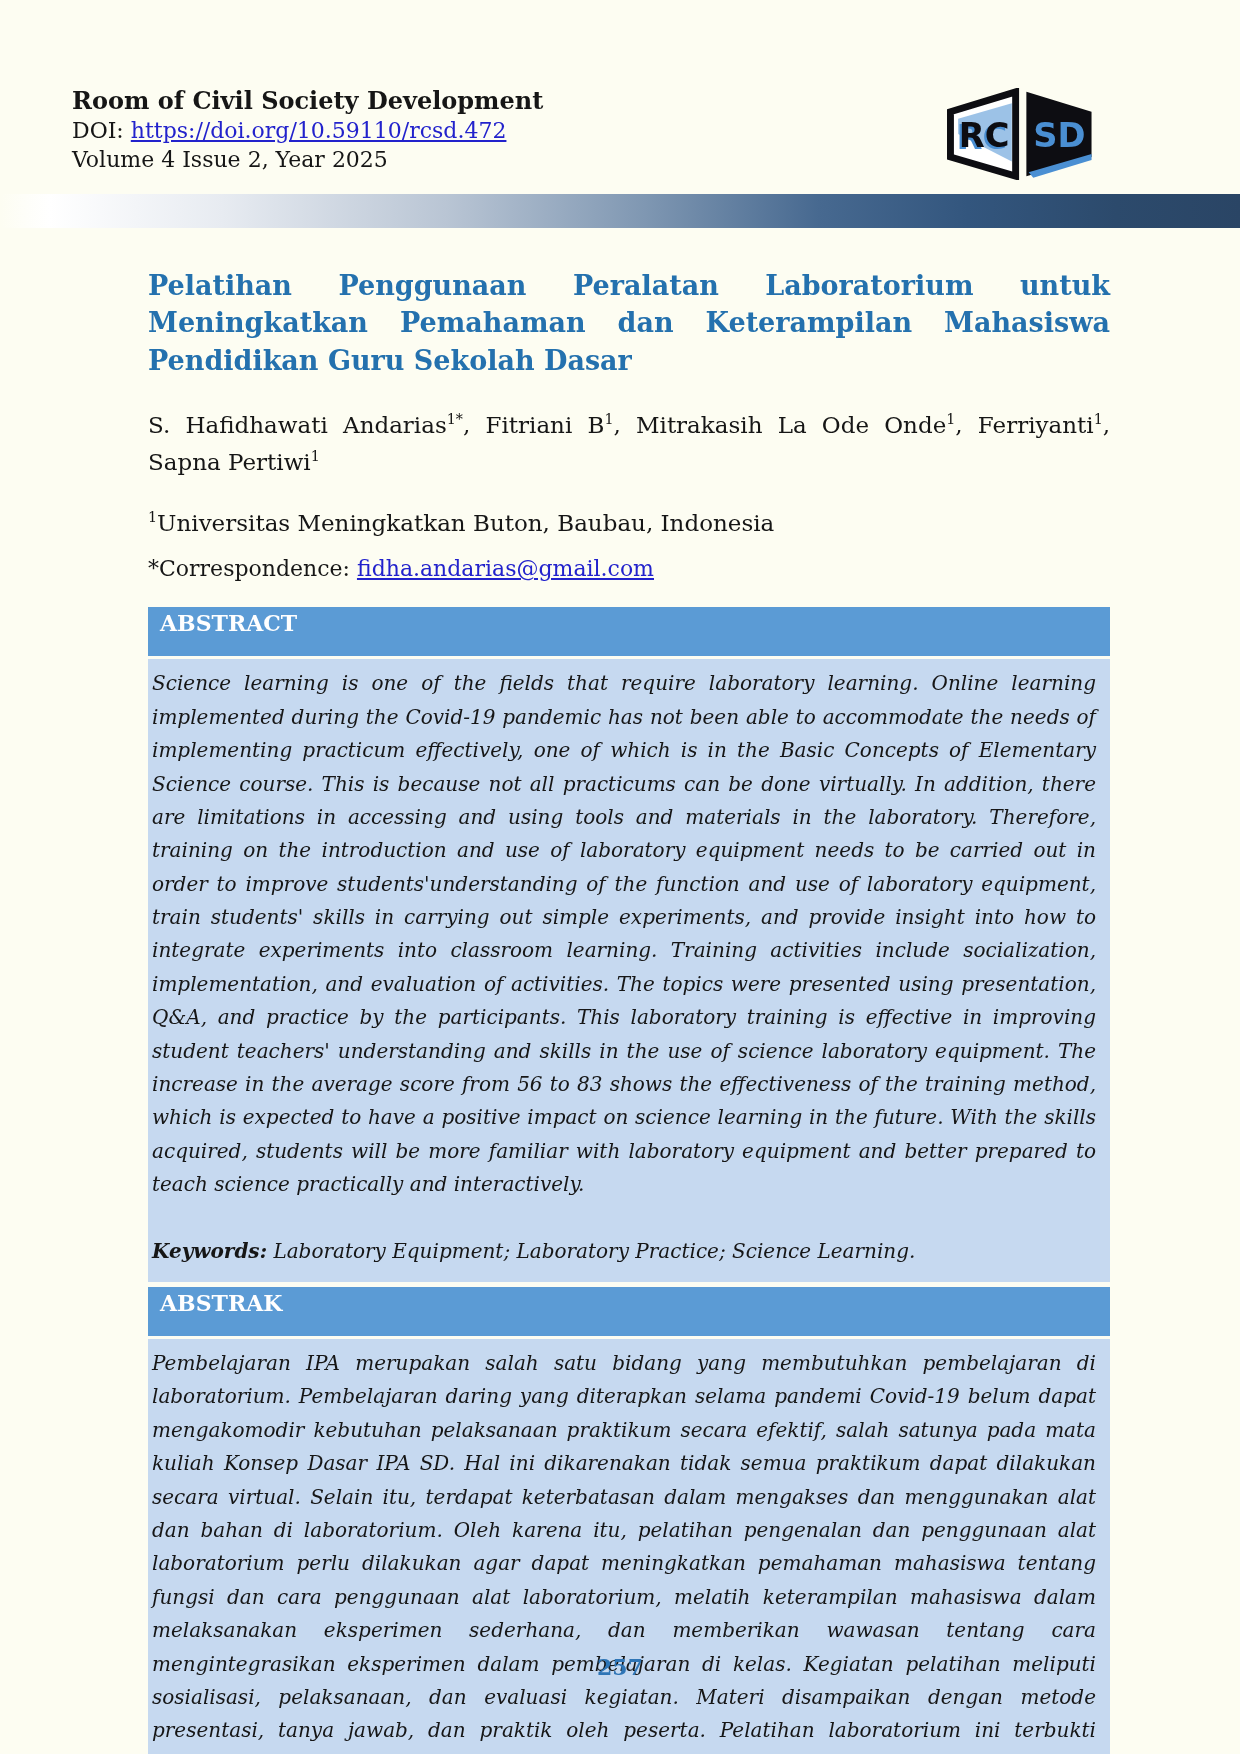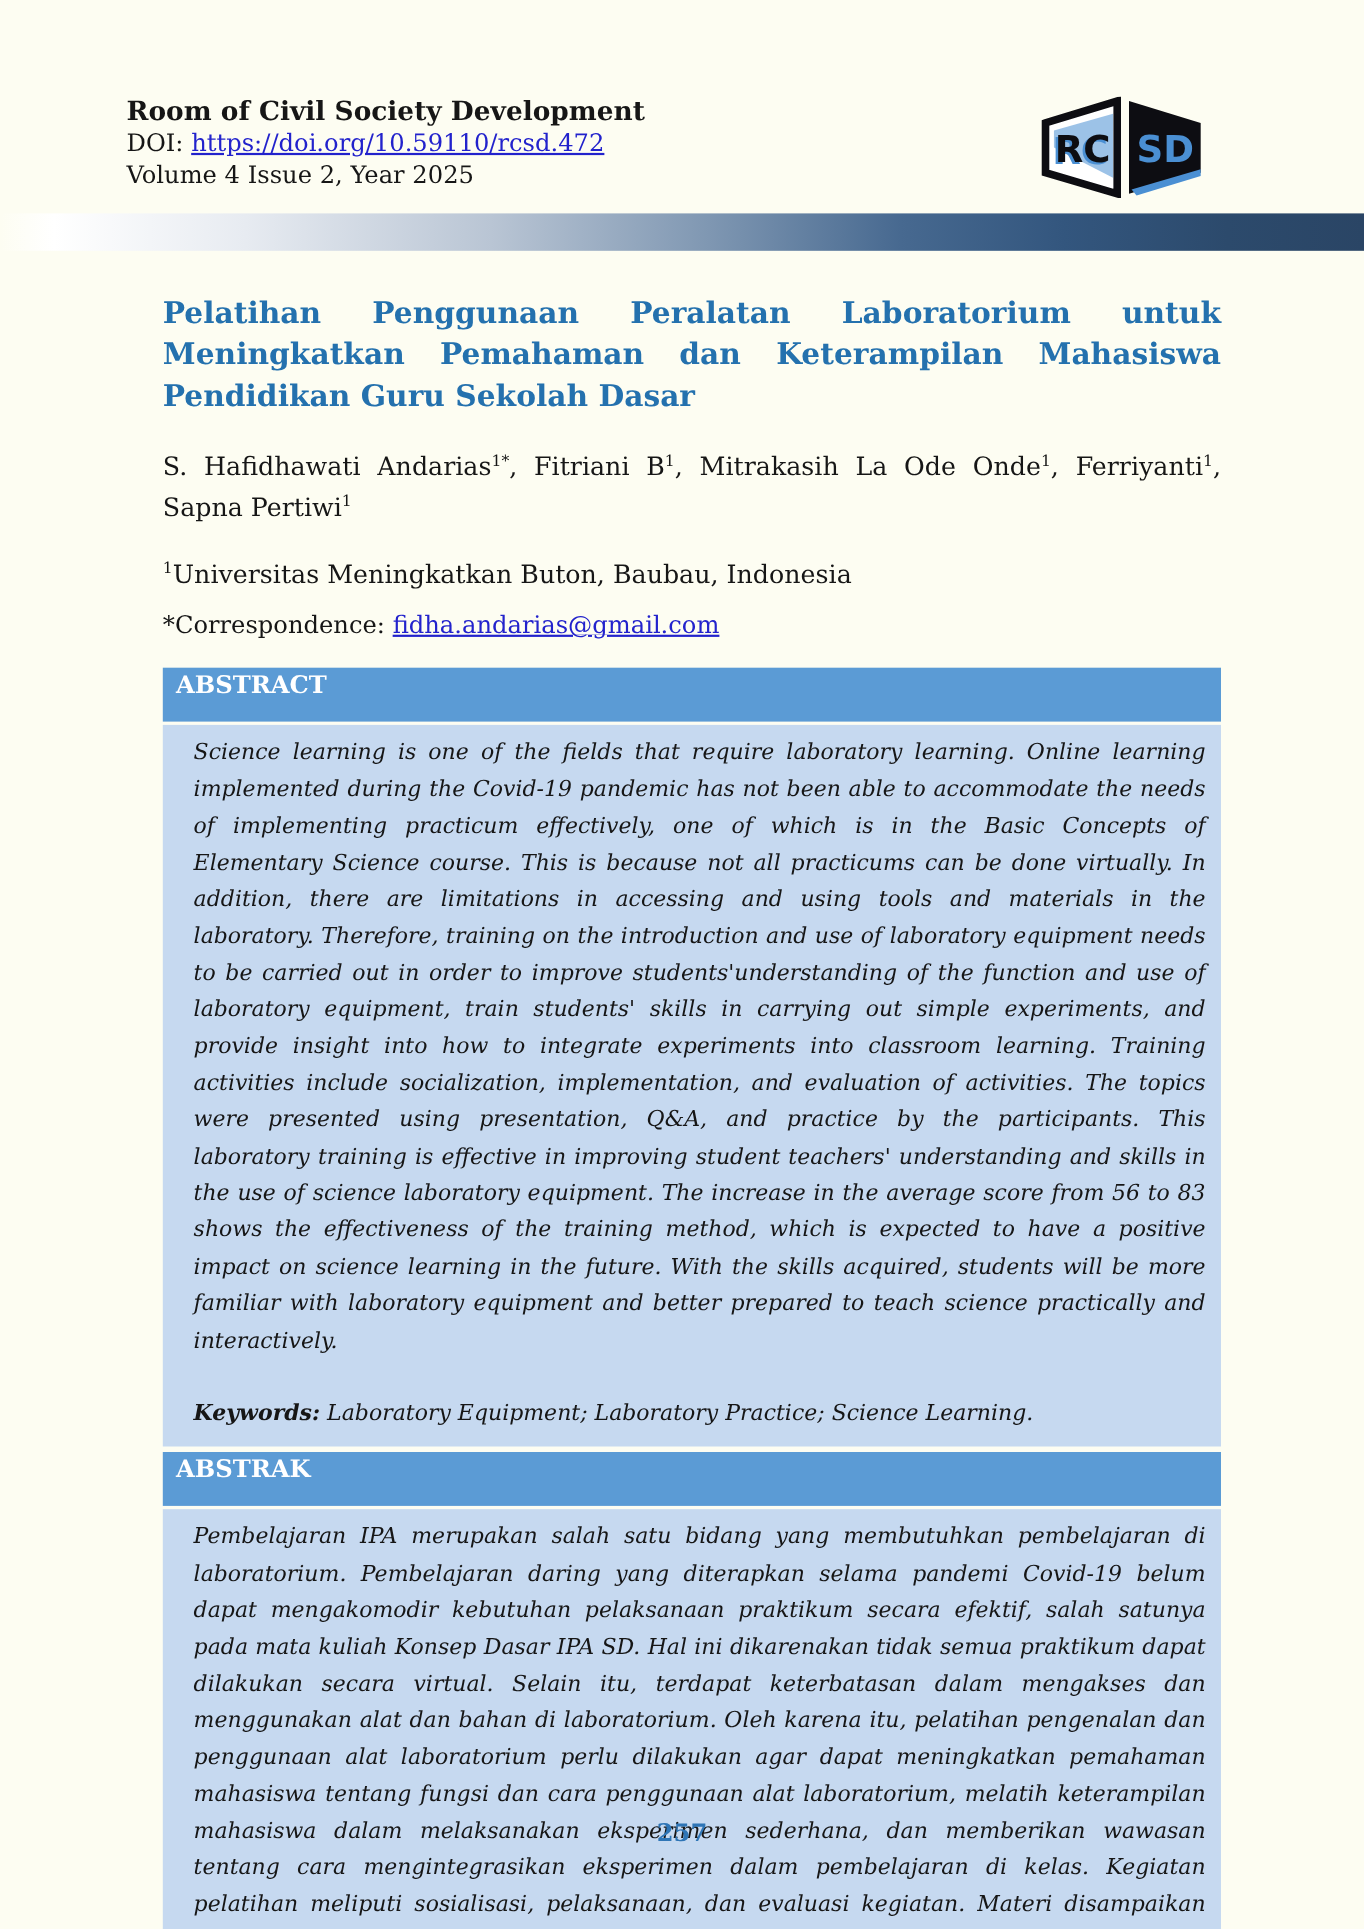--- a/index.html
+++ b/index.html
@@ -11,21 +11,21 @@
     background: #FDFDF2;
     font-family: "DejaVu Serif", "Liberation Serif", serif;
     color: #161616;
     overflow: hidden;
   }
   
   .header {
     display: flex;
     justify-content: space-between;
     align-items: flex-start;
-    padding: 86px 140px 0 115px;
+    padding: 86px 140px 0 72px;
   }
   .journal-title {
     font-size: 24px;
     font-weight: bold;
     line-height: 1.25;
   }
   .doi-line, .volume-line {
     font-size: 22px;
     line-height: 1.32;
   }
@@ -76,21 +76,21 @@
     background: #5B9BD5;
     color: #ffffff;
     font-weight: bold;
     font-size: 22px;
     padding: 3px 12px 20px 12px;
   }
   .section-bar.tight { margin-top: 5px; }
   .section-body {
     margin-top: 3px;
     background: #C6D9F0;
-    padding: 8px 14px 14px 28px;
+    padding: 8px 14px 14px 4px;
     font-style: italic;
     font-size: 20px;
     line-height: 1.67;
     text-align: justify;
   }
   .keywords-line { margin-top: 33px; text-align: left; }
   .keywords-label { font-weight: bold; }
   .page-number {
     position: absolute;
     bottom: 74px;

